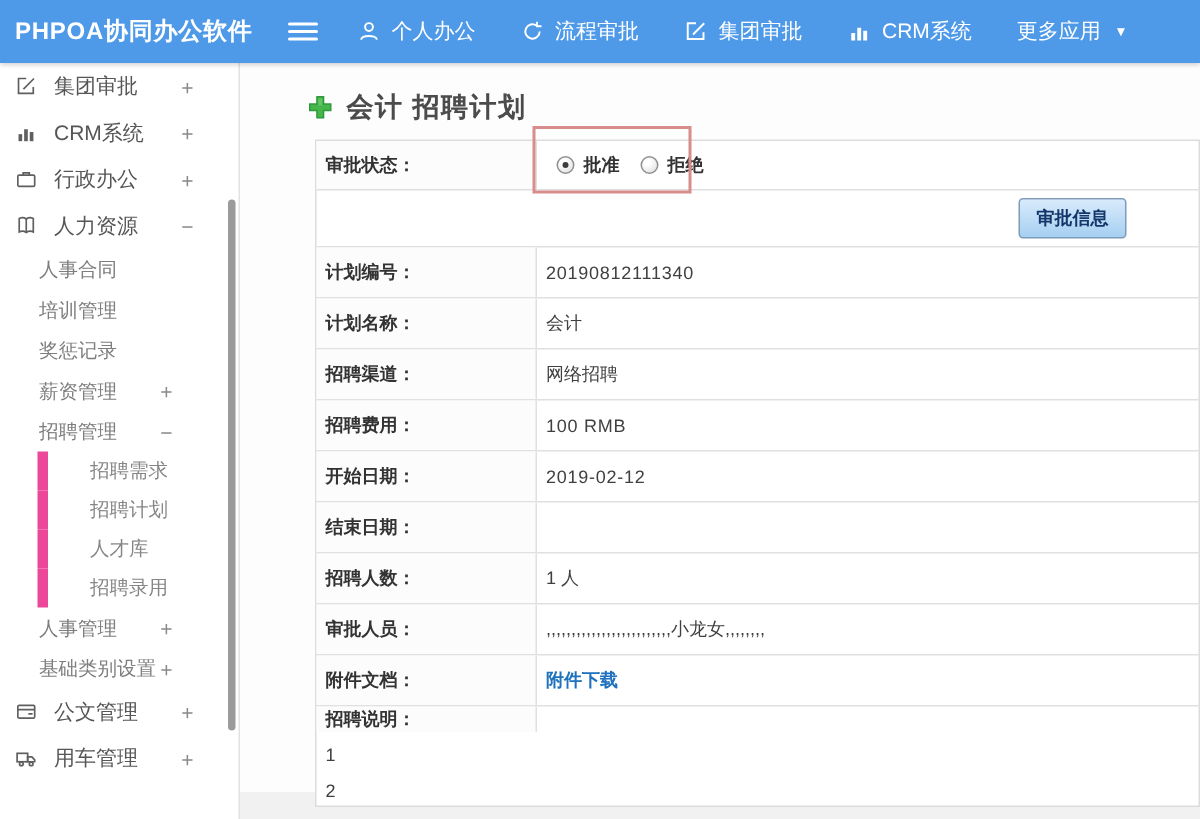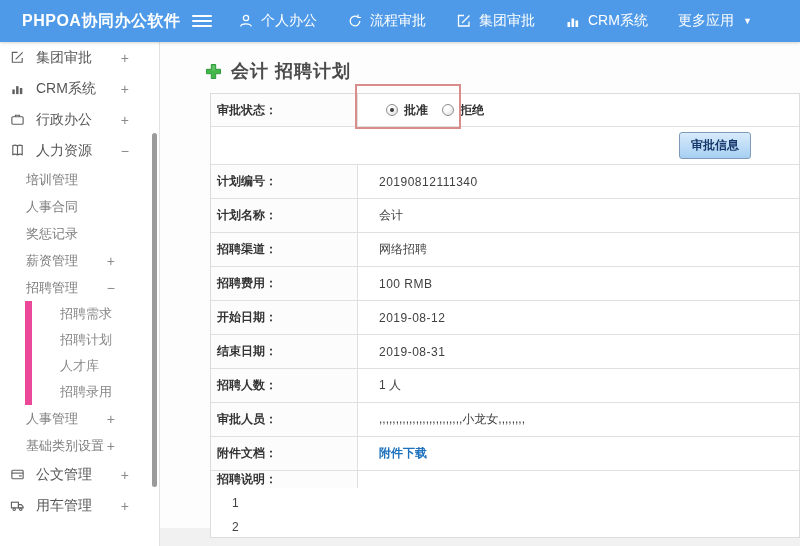--- a/index.html
+++ b/index.html
@@ -3,21 +3,21 @@
 <meta charset="utf-8">
 <style>
   * { margin:0; padding:0; box-sizing:border-box; }
   html,body { width:800px; height:546px; }
   body { font-family:"Liberation Sans","DejaVu Sans",sans-serif; overflow:hidden; background:#fff; }
   .app { width:800px; height:546px; display:flex; flex-direction:column; overflow:hidden; }
 
   
   .header { height:42px; background:#4e9ae8; display:flex; align-items:center; flex-shrink:0;
             color:#fff; position:relative; z-index:10; box-shadow:0 1px 3px rgba(0,0,0,.18); }
-  .logo { font-size:16px; font-weight:bold; padding-left:22px; width:192px; letter-spacing:.5px; }
+  .logo { font-size:16px; font-weight:bold; padding-left:10px; width:192px; letter-spacing:.5px; }
   .hamburger { width:20px; display:flex; flex-direction:column; gap:3px; cursor:pointer; margin-right:26px; }
   .hamburger i { display:block; height:2px; background:#fff; border-radius:1px; }
   .nav { display:flex; align-items:flex-end; gap:30px; font-size:14px; }
   .nav-item { display:flex; align-items:center; gap:7px; cursor:pointer; white-space:nowrap; }
   .nav-item svg { display:block; }
   .caret { font-size:9px; margin-left:2px; }
 
   
   .body { flex:1; display:flex; overflow:hidden; }
 
@@ -42,21 +42,21 @@
   .panel { background:#fdfdfd; height:486px; position:relative; }
   .title-row { display:flex; align-items:center; gap:9px; padding:17px 0 0 45px; }
   .title-row svg { display:block; }
   .page-title { font-size:18px; font-weight:bold; color:#4b4b4b; letter-spacing:1px; }
 
   .form-table { margin:10px 0 0 50px; width:590px; border:1px solid #dcdcdc; font-size:12px; background:#fff; }
   .row { display:flex; border-top:1px solid #e0e0e0; min-height:34px; align-items:stretch; }
   .row:first-child { border-top:none; }
   .cell-l { width:147px; flex-shrink:0; border-right:1px solid #e0e0e0; background:#fcfcfc;
             display:flex; align-items:center; padding-left:6px; color:#333; font-weight:bold; }
-  .cell-v { flex:1; display:flex; align-items:center; padding-left:21px; color:#404040; }
+  .cell-v { flex:1; display:flex; align-items:center; padding-left:6px; color:#404040; }
   .row.status { min-height:32px; }
   .row.btnrow { min-height:38px; justify-content:flex-end; align-items:center; padding-right:48px; }
   .row.desc { min-height:67px;flex-direction:column; }
   .row.desc .cell-v { flex-direction:column; align-items:flex-start; justify-content:center; gap:10px; padding-top:4px; }
 
   .radios { display:flex; align-items:center; gap:14px; padding-left:7px; }
   .radio-wrap { display:flex; align-items:center; gap:6px; cursor:pointer; }
   .radio { width:12px; height:12px; border-radius:50%; border:1px solid #8f8f8f;
            background:radial-gradient(circle at 35% 30%, #fff 20%, #e2e2e2 85%);
            position:relative; display:inline-block; }
@@ -174,24 +174,24 @@
           <svg width="15" height="15" viewBox="0 0 16 16" fill="none" stroke="currentColor" stroke-width="1.2">
             <path d="M8 3.2C6.6 2.2 4.4 2.2 3 2.8V12.4C4.4 11.8 6.6 11.8 8 12.8C9.4 11.8 11.6 11.8 13 12.4V2.8C11.6 2.2 9.4 2.2 8 3.2Z"></path>
               <path d="M8 3.2v9.6"></path>
           </svg>
         </span>
         <span class="lbl">人力资源</span>
         <span class="tog">−</span>
       </div>
 
       <div class="s-item l2">
+        <span class="lbl">人事合同</span>
+      </div>
+      <div class="s-item l2">
         <span class="lbl">培训管理</span>
-      </div>
-      <div class="s-item l2">
-        <span class="lbl">人事合同</span>
       </div>
       <div class="s-item l2">
         <span class="lbl">奖惩记录</span>
       </div>
       <div class="s-item l2">
         <span class="lbl">薪资管理</span>
         <span class="tog">+</span>
       </div>
       <div class="s-item l2">
         <span class="lbl">招聘管理</span>
@@ -298,26 +298,25 @@
             <div class="cell-v">网络招聘</div>
           </div>
 
           <div class="row">
             <div class="cell-l">招聘费用：</div>
             <div class="cell-v mono-val">100 RMB</div>
           </div>
 
           <div class="row">
             <div class="cell-l">开始日期：</div>
-            <div class="cell-v mono-val">2019-08-12</div>
+            <div class="cell-v mono-val">2019-02-12</div>
           </div>
 
           <div class="row">
             <div class="cell-l">结束日期：</div>
-            <div class="cell-v mono-val">2019-08-31</div>
           </div>
 
           <div class="row">
             <div class="cell-l">招聘人数：</div>
             <div class="cell-v">1 人</div>
           </div>
 
           <div class="row">
             <div class="cell-l">审批人员：</div>
             <div class="cell-v">,,,,,,,,,,,,,,,,,,,,,,,,,小龙女,,,,,,,,</div>

